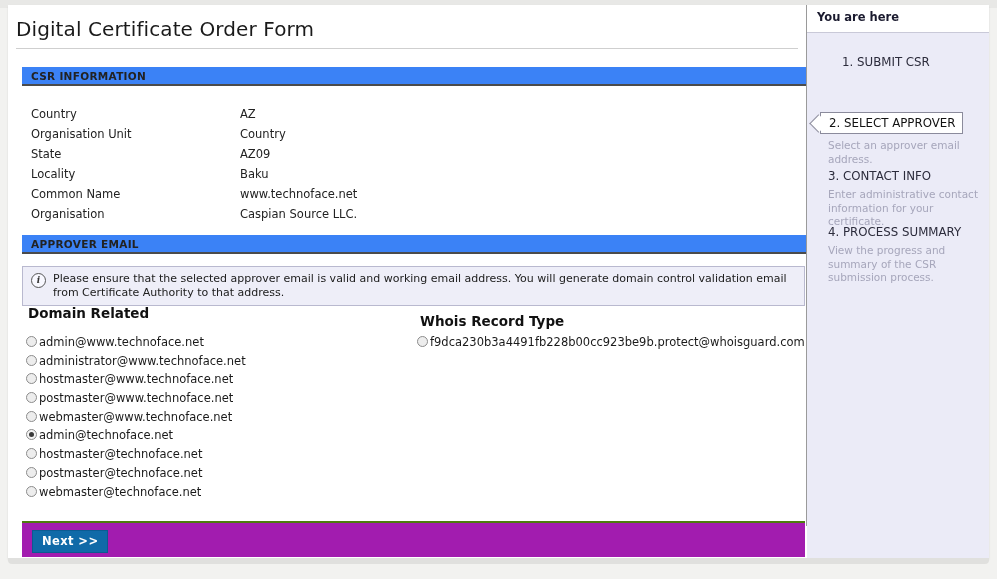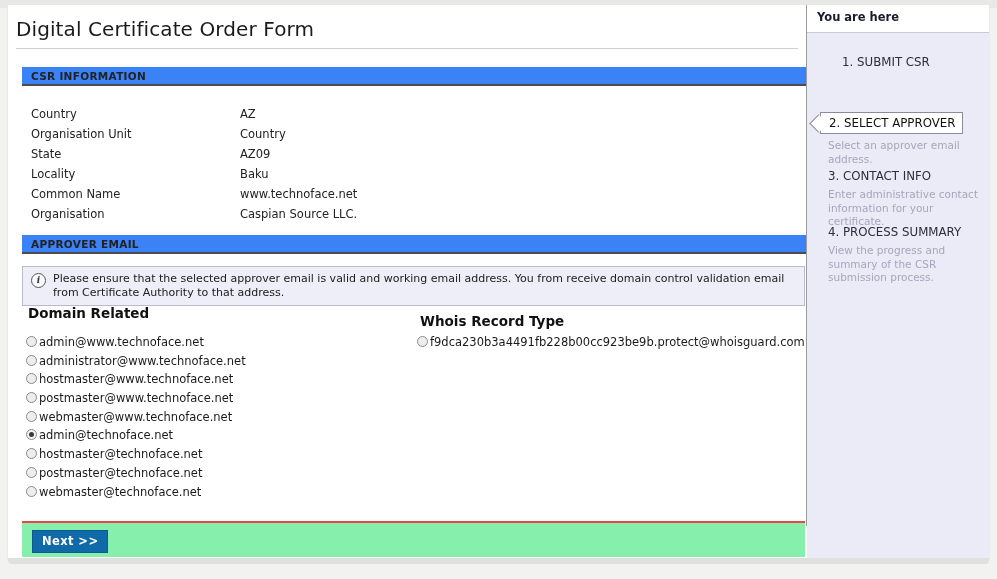--- a/index.html
+++ b/index.html
@@ -170,22 +170,22 @@
     background: #3a3a3a;
   }
   .radio-item .lbl { vertical-align: 0; }
 
   
   .footer-bar {
     position: absolute;
     left: 14px; top: 516px;
     width: 783px;
     height: 36px;
-    background: #86efac;
-    border-top: 2px solid #ef4444;
+    background: #a21caf;
+    border-top: 2px solid #4d7c0f;
     box-sizing: border-box;
   }
   .next-btn {
     position: absolute;
     left: 10px; top: 7px;
     background: #106aa8;
     color: #ffffff;
     font-size: 11.5px;
     font-weight: bold;
     border: 1px solid #0b5b92;
@@ -321,21 +321,21 @@
           <span class="csr-label">Organisation</span><span class="csr-value">Caspian Source LLC.</span>
         </div>
       </div>
 
       <div class="section-bar" style="top:230px;">
         <span>APPROVER EMAIL</span>
       </div>
 
       <div class="notice">
         <div class="info-icon">i</div>
-        <span>Please ensure that the selected approver email is valid and working email address. You from receive domain control validation email from Certificate Authority to that address.</span>
+        <span>Please ensure that the selected approver email is valid and working email address. You will generate domain control validation email from Certificate Authority to that address.</span>
       </div>
 
       <div class="col-heading" style="left:20px; top:300px;">Domain Related</div>
       <div class="radio-list" style="left:18px; top:328px;">
         <label class="radio-item"><span class="rd"></span><span class="lbl">admin@www.technoface.net</span></label>
         <label class="radio-item"><span class="rd"></span><span class="lbl">administrator@www.technoface.net</span></label>
         <label class="radio-item"><span class="rd"></span><span class="lbl">hostmaster@www.technoface.net</span></label>
         <label class="radio-item"><span class="rd"></span><span class="lbl">postmaster@www.technoface.net</span></label>
         <label class="radio-item"><span class="rd"></span><span class="lbl">webmaster@www.technoface.net</span></label>
         <label class="radio-item checked"><span class="rd"></span><span class="lbl">admin@technoface.net</span></label>

